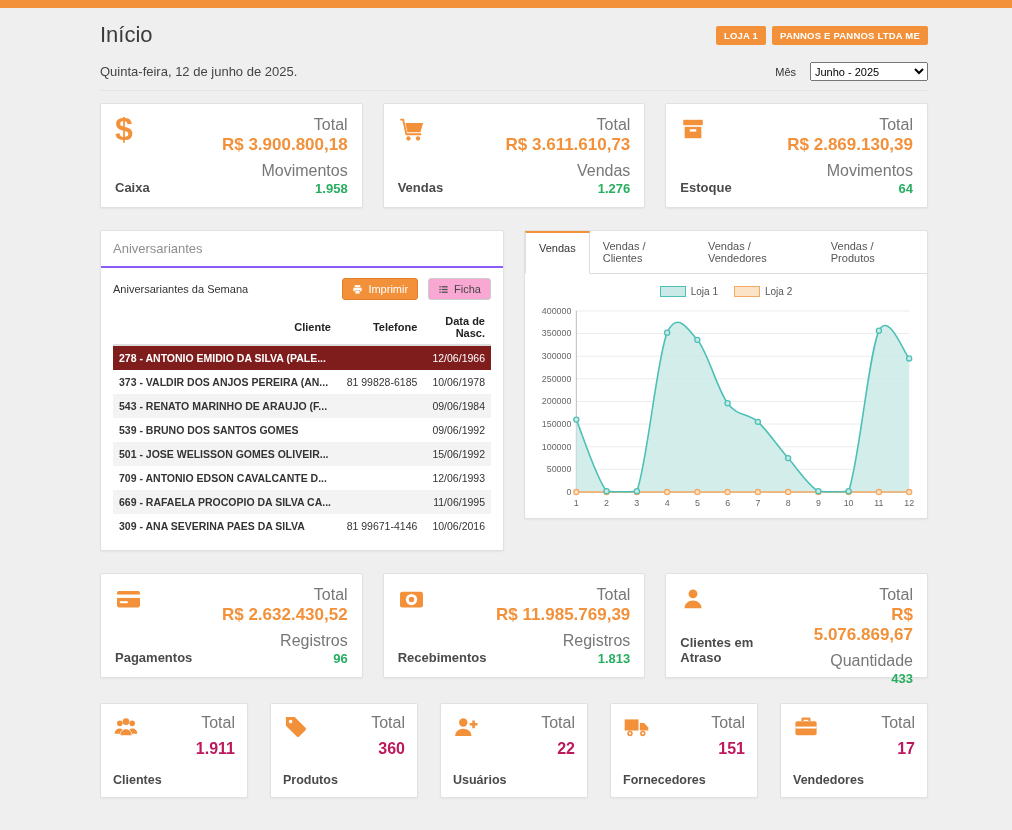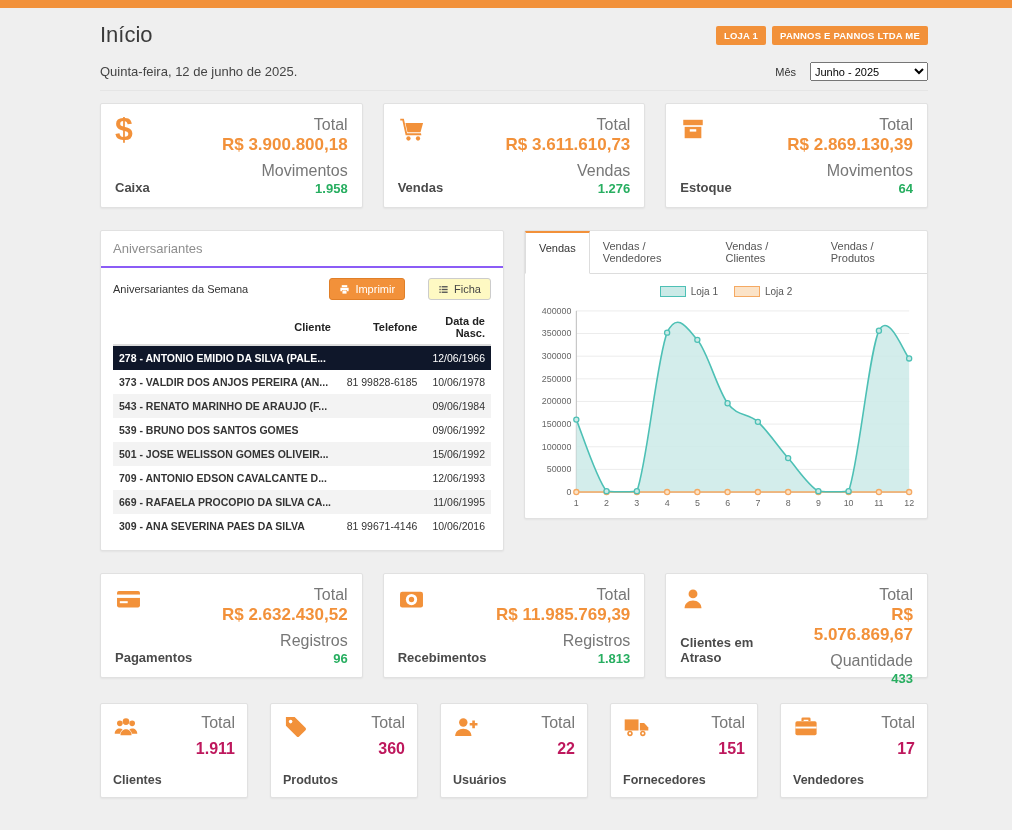--- a/index.html
+++ b/index.html
@@ -34,31 +34,31 @@
   .muted { font-size:16px; color:#777; }
   .big-val { font-size:17px; font-weight:bold; color:#F2913A; margin:1px 0 7px; }
   .sub-val { font-size:13px; font-weight:bold; color:#27AE60; margin-top:1px; }
 
   
   .panels { display:grid; grid-template-columns:1fr 1fr; gap:20px; margin-top:22px; align-items:start; }
   .panel-header { padding:10px 12px; font-size:13px; color:#8e8e8e; border-bottom:2px solid #8b5cf6; }
   .panel-body { padding:10px 12px 12px; }
   .bd-toolbar { display:flex; justify-content:space-between; align-items:center; }
   .bd-sub { font-size:11px; color:#333; }
-  .bd-buttons { display:flex; gap:23px;padding-left:16px; }
-  .btn { display:inline-flex; align-items:center; gap:5px; font-size:11px; padding:4px 9px; border-radius:3px; border:1px solid #ccc; background:#fef9c3; color:#444; cursor:pointer; font-family:inherit; }
+  .bd-buttons { display:flex; gap:10px;padding-left:16px; }
+  .btn { display:inline-flex; align-items:center; gap:5px; font-size:11px; padding:4px 9px; border-radius:3px; border:1px solid #ccc; background:#f9a8d4; color:#444; cursor:pointer; font-family:inherit; }
   .btn.primary { background:#F2913A; border-color:#e07f28; color:#fff; }
   table.bd { width:100%; border-collapse:collapse; margin-top:10px; }
   .bd th { font-size:11px; text-align:right; padding:5px 6px; border-bottom:2px solid #ddd; color:#222; }
   .bd th.r, .bd td.r { text-align:right; }
   .bd td { font-size:10.5px; padding:6px 6px; color:#333; white-space:nowrap; overflow:hidden; }
   .bd td.cl { font-weight:bold; }
   .bd tbody tr { cursor:pointer; }
   .bd tbody tr:nth-child(odd) { background:#f3f3f3; }
-  .bd tbody tr.hl { background:#0f172a; }
+  .bd tbody tr.hl { background:#7f1d1d; }
   .bd tbody tr.hl td { color:#fff; }
 
   
   .tabs { display:flex; border-bottom:1px solid #ddd; }
   .tab { padding:9px 13px; font-size:11px; color:#555; cursor:pointer; }
   .tab.active { background:#fff; border:1px solid #ddd; border-top:2px solid #F2913A; border-bottom:1px solid #fff; margin-bottom:-1px; color:#333; }
   .chart-wrap { padding:8px 8px 4px; }
   .legend { display:flex; justify-content:center; align-items:center; gap:16px; font-size:10px; color:#555; margin:4px 0 6px; }
   .legend .item { display:inline-flex; align-items:center; gap:5px; }
   .swatch { width:26px; height:11px; border:1px solid #999; background:#eee; display:inline-block; }
@@ -241,22 +241,22 @@
                 <td class="r">10/06/2016</td>
               </tr>
           </tbody>
         </table>
       </div>
     </div>
 
     <div class="card">
       <div class="tabs">
         <div class="tab active">Vendas</div>
+        <div class="tab">Vendas / Clientes</div>
         <div class="tab">Vendas / Vendedores</div>
-        <div class="tab">Vendas / Clientes</div>
         <div class="tab">Vendas / Produtos</div>
       </div>
       <div class="chart-wrap">
         <div class="legend">
           <span class="item">
             <span class="swatch" style="background: rgb(203, 234, 231); border-color: rgb(77, 192, 181);"></span>
             <span>Loja 1</span>
           </span>
           <span class="item">
             <span class="swatch" style="background: rgb(251, 227, 200); border-color: rgb(245, 169, 98);"></span>

